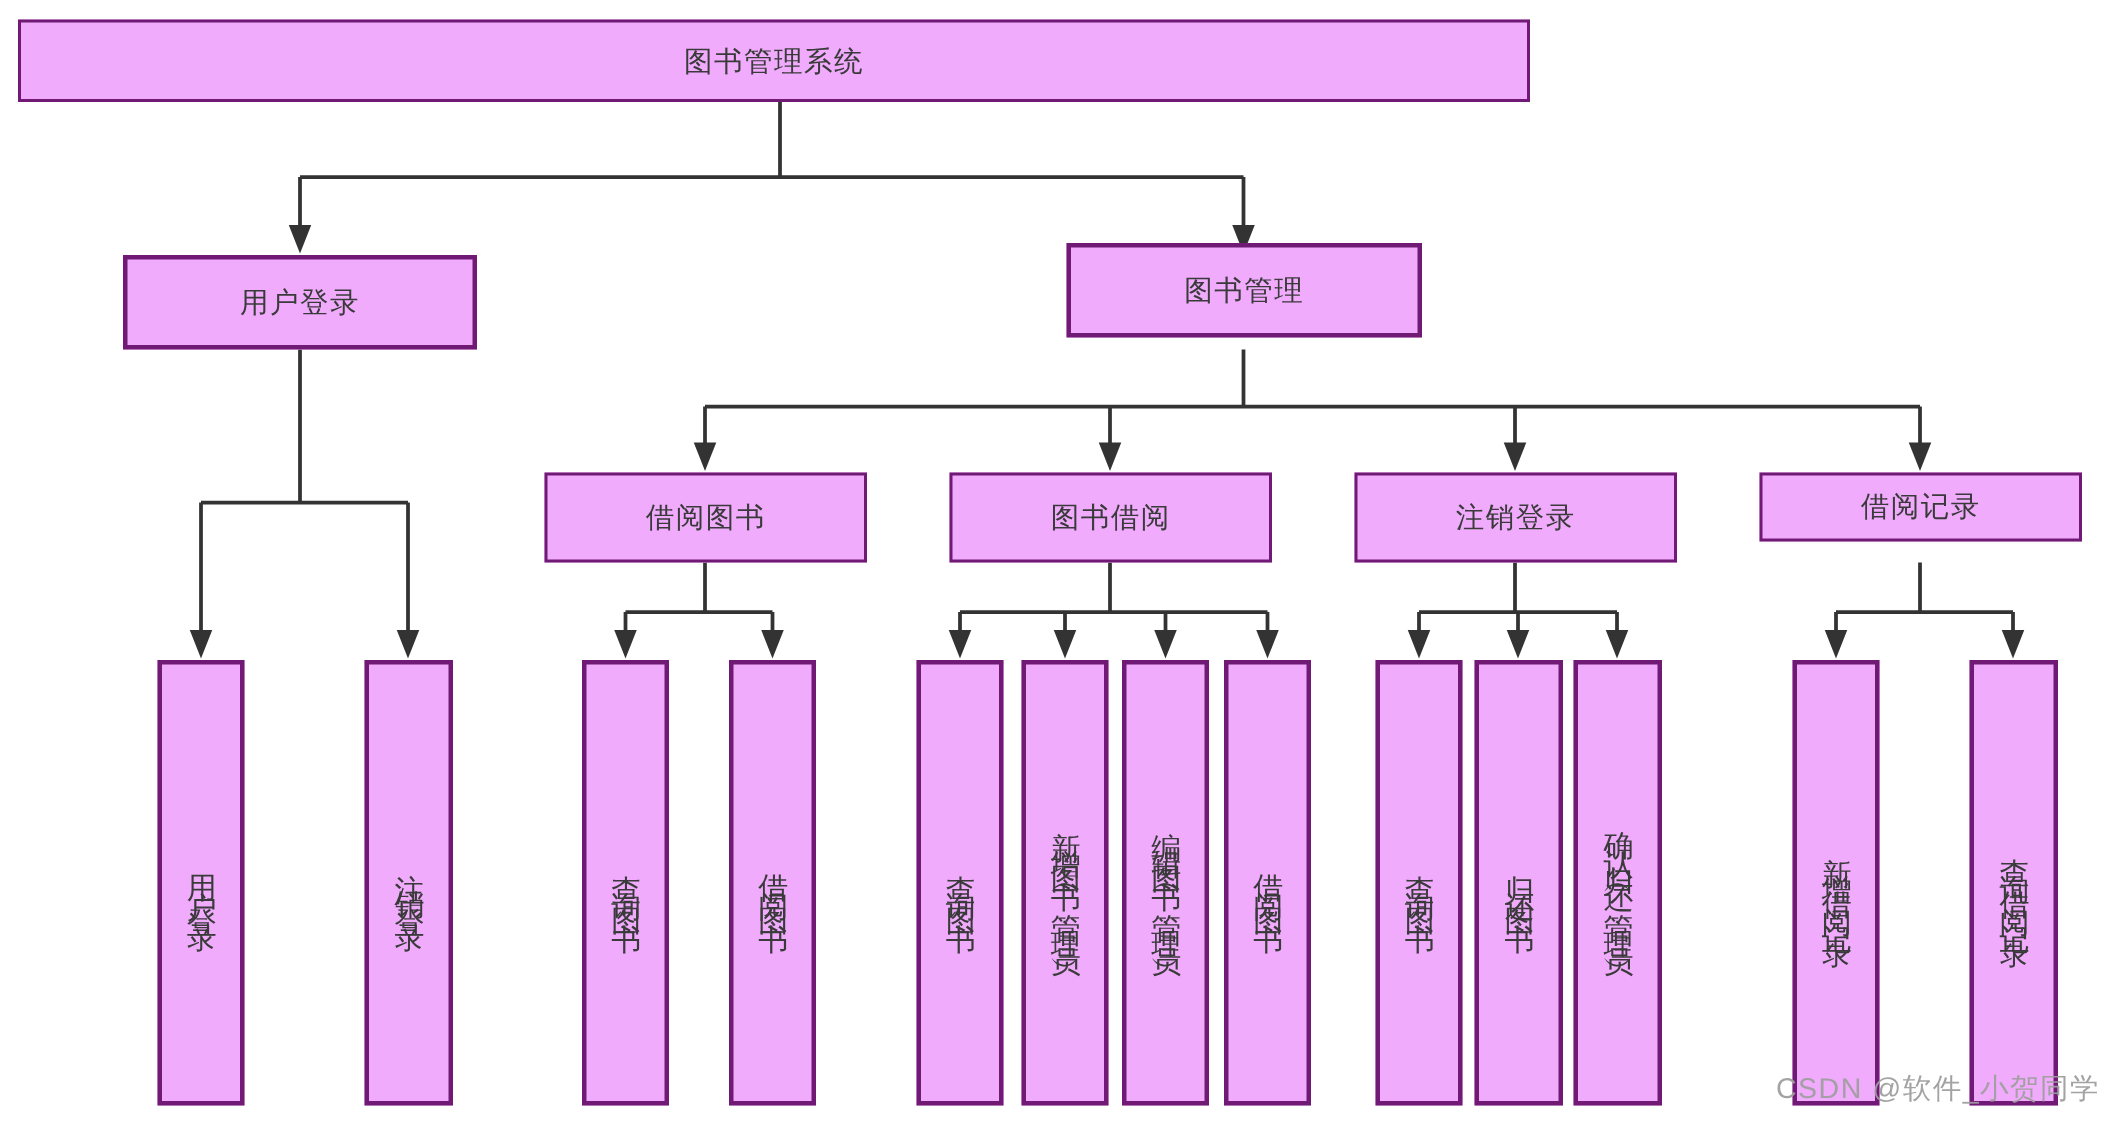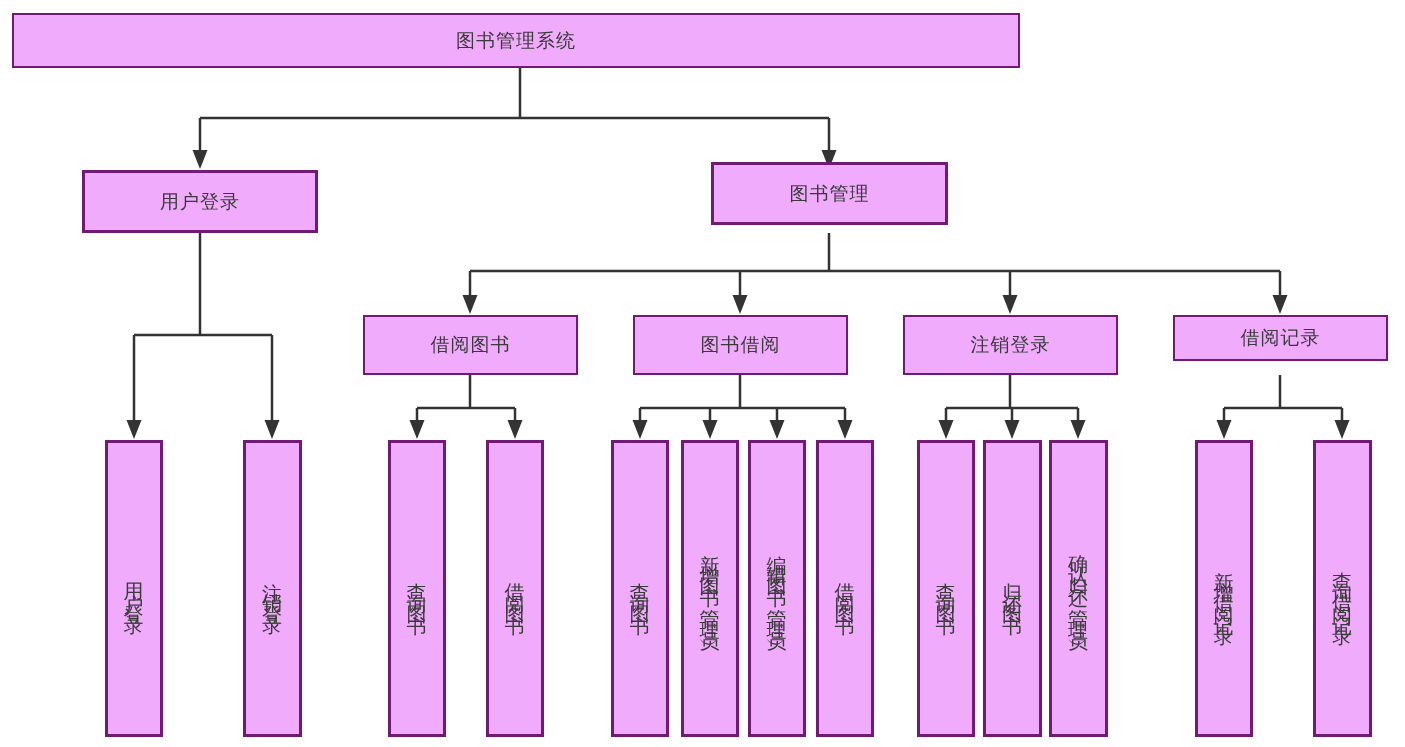--- a/index.html
+++ b/index.html
@@ -189,14 +189,15 @@
     <span class="vlabel">确认归还（管理员）</span>
   </div>
 
   <div class="node v" style="left:1195px; top:440px; width:58px; height:297px;">
     <span class="vlabel">新增借阅记录</span>
   </div>
   <div class="node v" style="left:1313px; top:440px; width:59px; height:297px;">
     <span class="vlabel">查询借阅记录</span>
   </div>
 
+  <div class="watermark">CSDN @软件_小贺同学</div>
 
 </div>
 
 </body></html>

